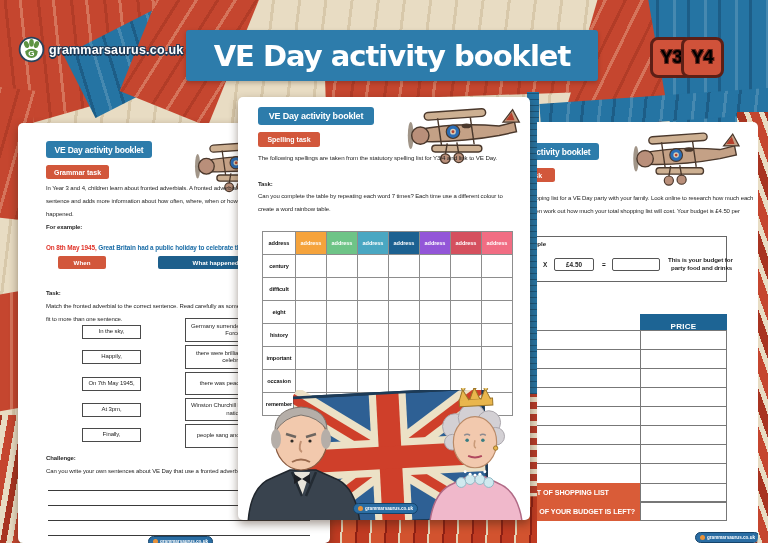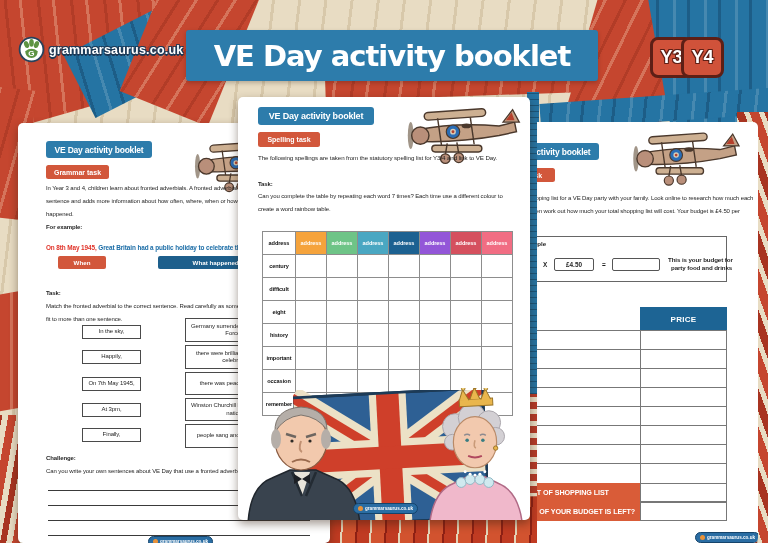--- a/index.html
+++ b/index.html
@@ -28,21 +28,21 @@
   #b-bottom-fan{left:315px;top:498px;width:235px;height:48px;transform:rotate(-1deg);background:repeating-linear-gradient(93deg,#d2532f 0 13px,#8e2014 13px 15px,#c03b22 15px 27px,#e3d4b8 27px 29px);}
 
   
   #site-logo{position:absolute;left:18px;top:36px;display:flex;align-items:center;gap:4px;z-index:6;}
   #site-logo .site-text{color:#fff;font-weight:bold;font-size:12.5px;letter-spacing:.2px;
     text-shadow:-1px -1px 0 #1d3a57,1px -1px 0 #1d3a57,-1px 1px 0 #1d3a57,1px 1px 0 #1d3a57,0 2px 0 #1d3a57;}
   #banner{position:absolute;left:186px;top:30px;width:412px;height:51px;background:#2d7cab;border-radius:3px;
     display:flex;align-items:center;justify-content:center;z-index:6;box-shadow:0 2px 4px rgba(30,20,10,.25);}
   #banner .banner-text{color:#fff;font-family:"DejaVu Sans", sans-serif;font-weight:bold;font-size:29px;letter-spacing:-1px;white-space:nowrap;}
   .ybadge{position:absolute;top:37px;width:37px;height:35px;background:#d0523a;border:3px solid #5d1f16;border-radius:8px;
-    display:flex;align-items:center;justify-content:center;color:#ffffff;font-weight:bold;font-size:18px;z-index:6;
+    display:flex;align-items:center;justify-content:center;color:#000000;font-weight:bold;font-size:18px;z-index:6;
     text-shadow:1px 1px 0 #5d1f16,-1px 1px 0 #5d1f16,1px -1px 0 #5d1f16,-1px -1px 0 #5d1f16;}
   #ybadge-3{left:650px;} #ybadge-4{left:681px;}
 
   
   .page{position:absolute;background:#fff;border-radius:5px;box-shadow:0 4px 10px rgba(50,30,15,.45);overflow:hidden;}
   #page-left{left:18px;top:123px;width:312px;height:420px;z-index:2;}
   #page-center{left:238px;top:97px;width:292px;height:423px;z-index:5;}
   #right-clip{position:absolute;left:537px;top:122px;width:221px;height:421px;overflow:hidden;z-index:2;}
   #page-right{position:absolute;left:-72px;top:0;width:293px;height:421px;background:#fff;border-radius:5px;
     box-shadow:0 4px 10px rgba(50,30,15,.45);overflow:hidden;}
@@ -214,21 +214,21 @@
       <div class="rp-box" style="left:24px;top:114px;width:238px;height:46px;"></div>
       <div class="tx bold" style="left:30px;top:118px;font-size:6.2px;">Number of people</div>
 
       <div class="tx bold" style="left:78px;top:139px;font-size:6.4px;">X</div>
       <div class="rp-input" style="left:89px;top:136px;width:40px;height:13px;">£4.50</div>
       <div class="tx bold" style="left:137px;top:139px;font-size:6.4px;">=</div>
       <div class="rp-input" style="left:147px;top:136px;width:48px;height:13px;"></div>
       <div class="tx bold" style="left:203px;top:134px;font-size:6.2px;">This is your budget for</div>
       <div class="tx bold" style="left:206px;top:142px;font-size:6.2px;">party food and drinks</div>
 
-      <div id="rp-price-head" style="left:175px;top:185px;width:87px;height:25px;">PRICE</div>
+      <div id="rp-price-head" style="left:175px;top:192px;width:87px;height:25px;">PRICE</div>
 
       <div class="rp-cell" style="left:24px;top:208px;width:152px;height:20px;"></div>
       <div class="rp-cell" style="left:175px;top:208px;width:87px;height:20px;"></div>
       <div class="rp-cell" style="left:24px;top:227px;width:152px;height:20px;"></div>
       <div class="rp-cell" style="left:175px;top:227px;width:87px;height:20px;"></div>
       <div class="rp-cell" style="left:24px;top:246px;width:152px;height:20px;"></div>
       <div class="rp-cell" style="left:175px;top:246px;width:87px;height:20px;"></div>
       <div class="rp-cell" style="left:24px;top:265px;width:152px;height:20px;"></div>
       <div class="rp-cell" style="left:175px;top:265px;width:87px;height:20px;"></div>
       <div class="rp-cell" style="left:24px;top:284px;width:152px;height:20px;"></div>

